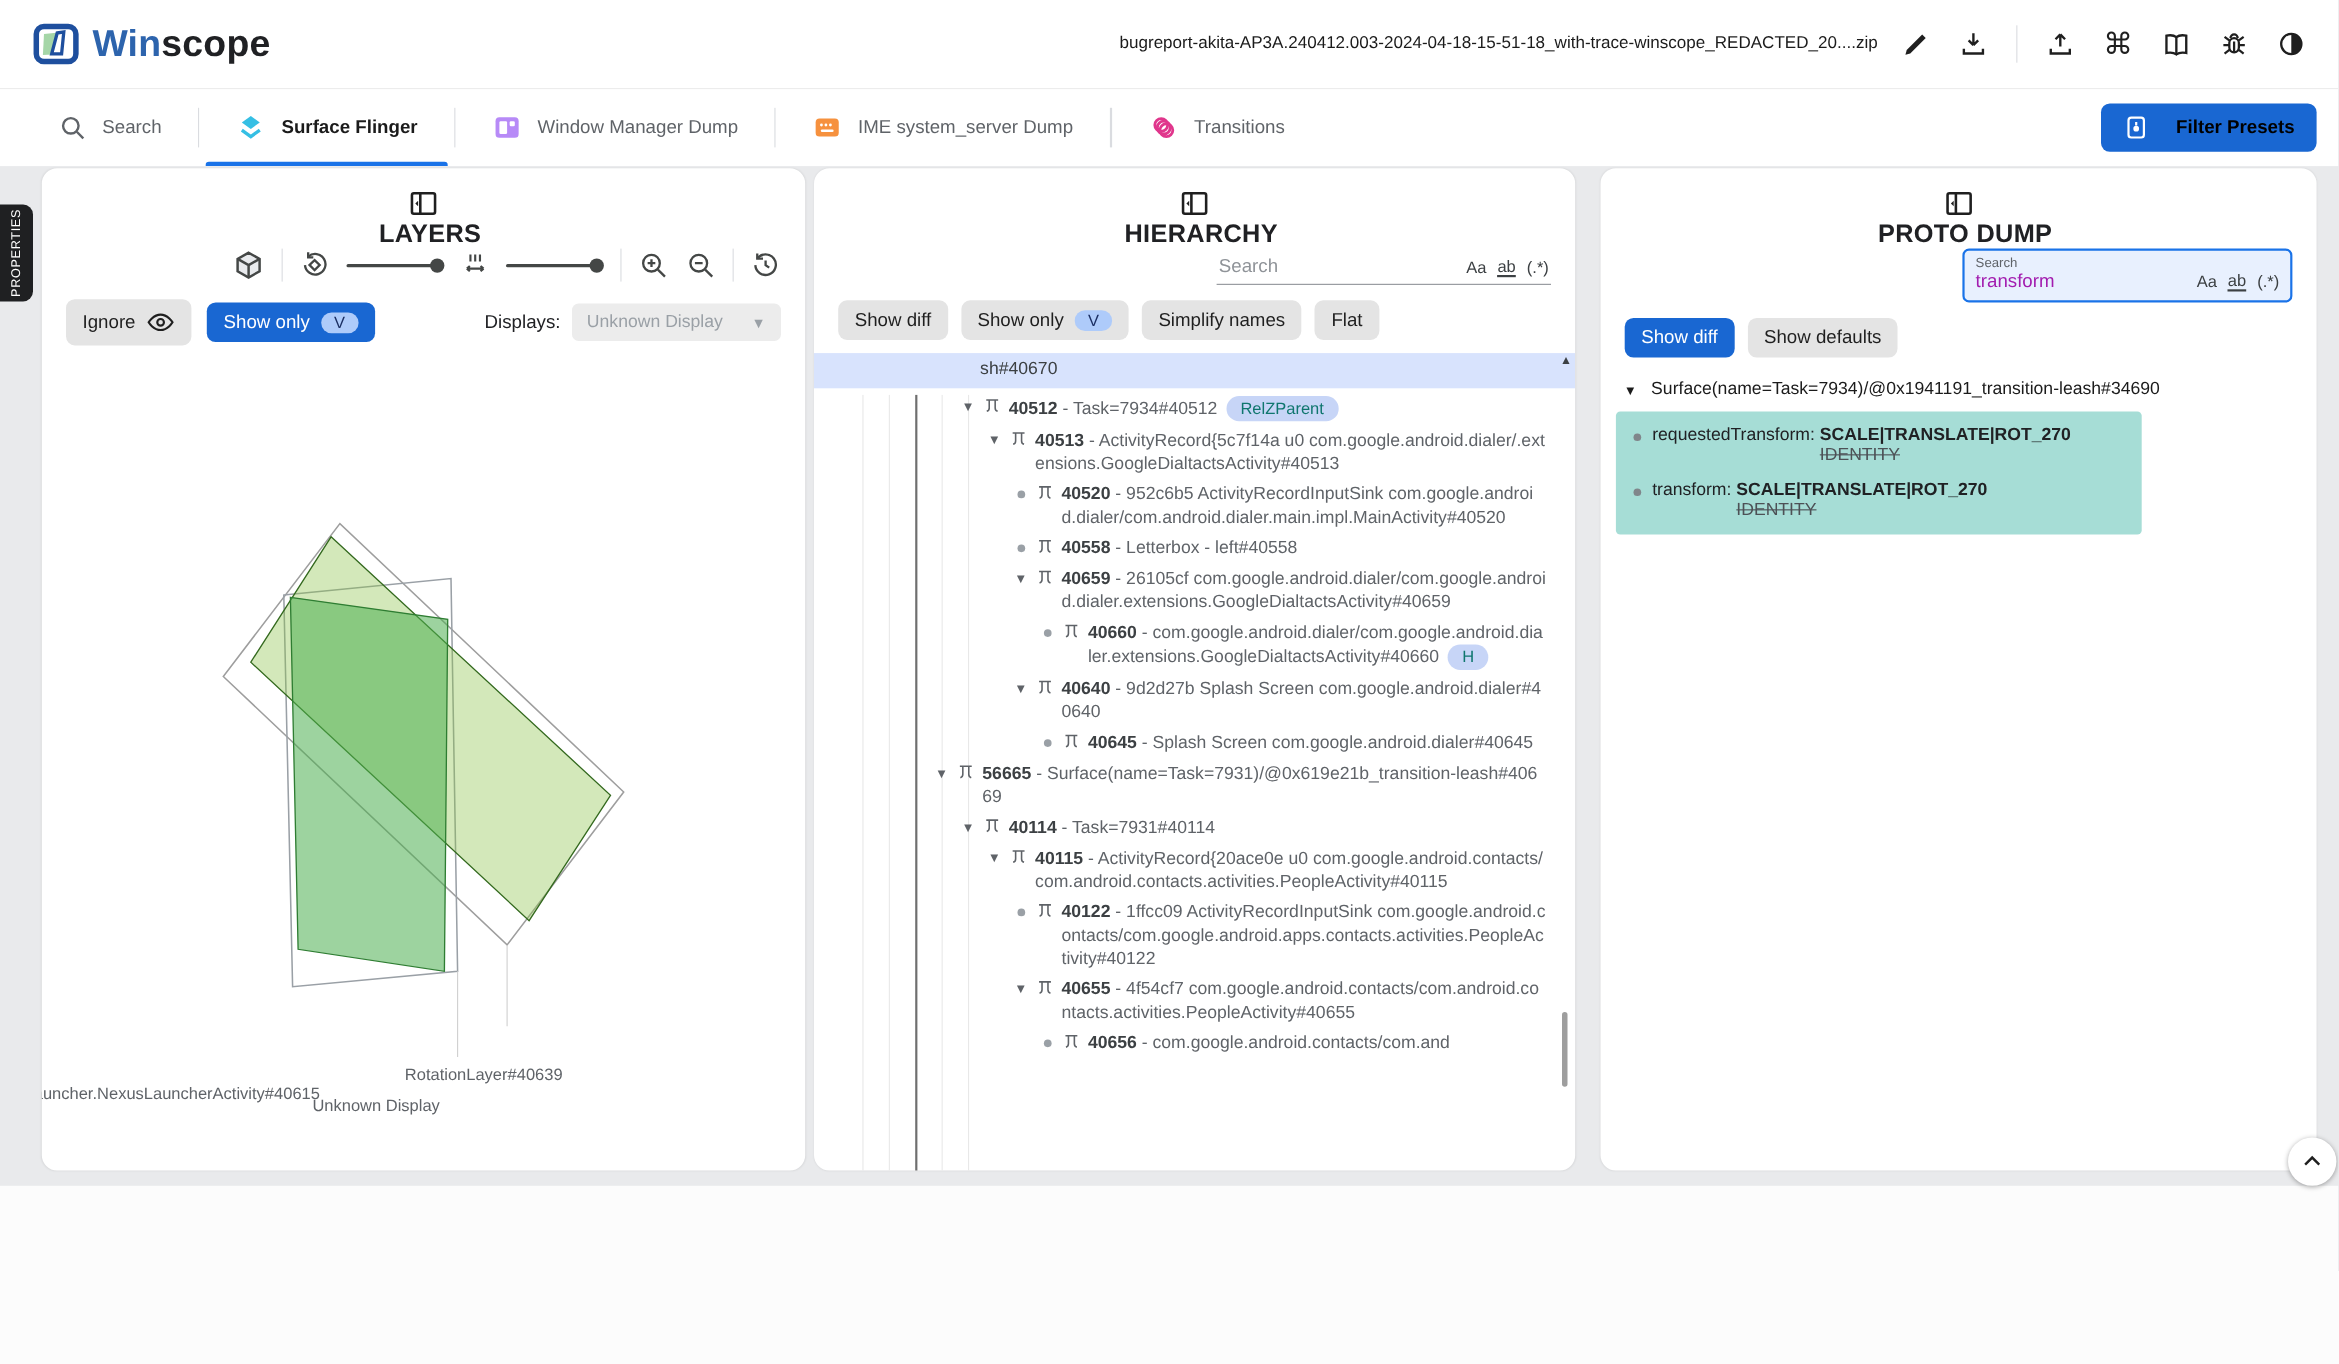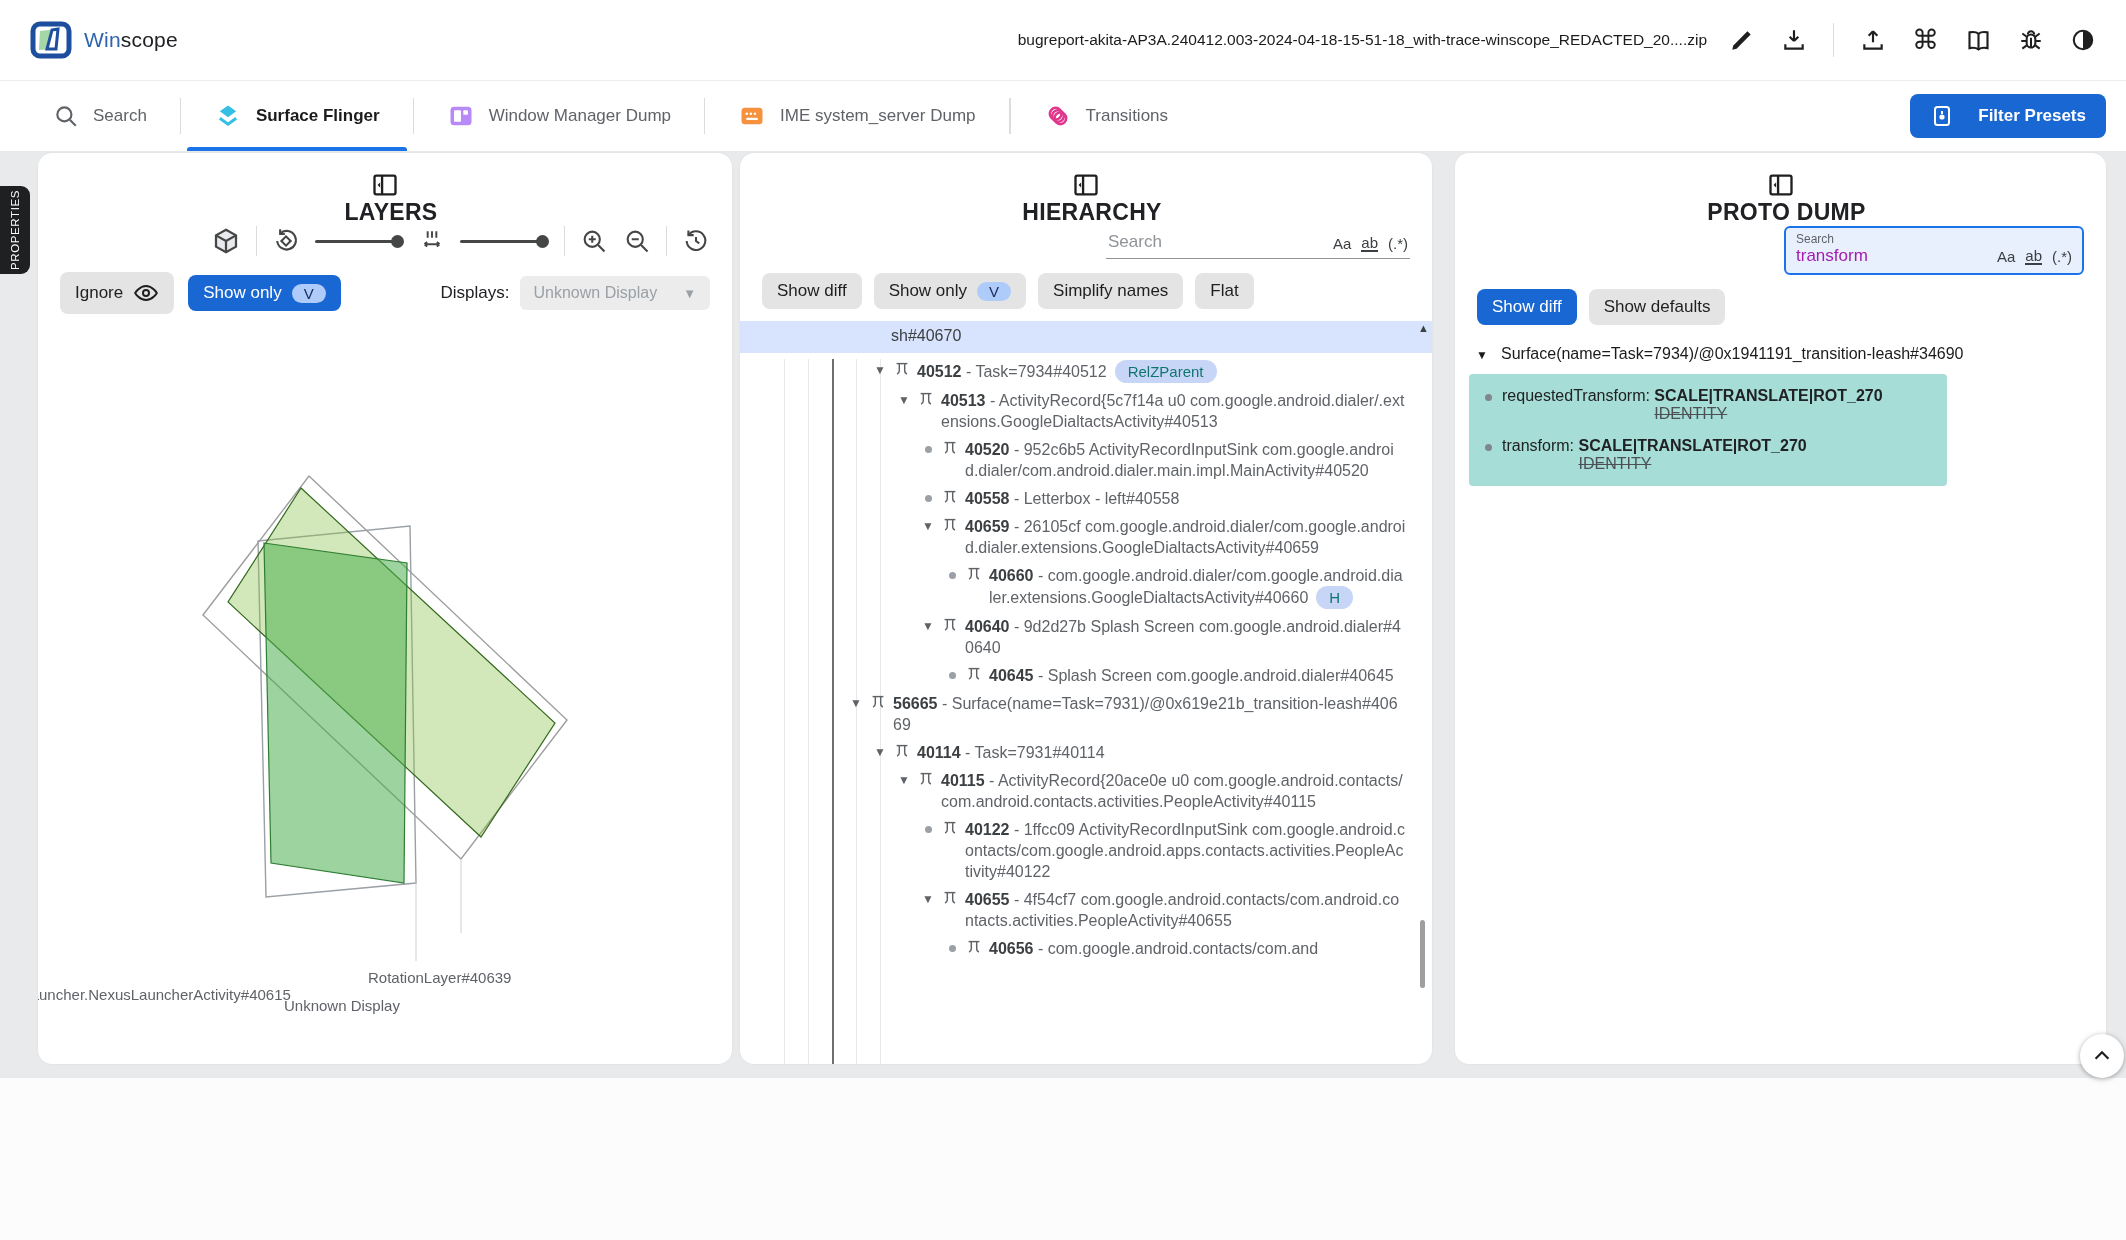--- a/index.html
+++ b/index.html
@@ -3,37 +3,37 @@
 <meta charset="utf-8">
 <style>
   html,body{margin:0;padding:0;background:#e9eaec;}
   .app{position:relative;width:2126px;height:1240px;overflow:hidden;background:#e9eaec;
        font-family:"Liberation Sans",sans-serif;color:#202124;}
   .icon svg{display:block;}
   
   .header{position:absolute;top:0;left:0;right:0;height:80px;background:#fff;display:flex;
           align-items:center;padding:0 30px;box-sizing:border-box;}
   .logo{display:flex;align-items:center;gap:12px;}
-  .logo-title{font-size:21px;font-weight:normal;letter-spacing:.2px;}
+  .logo-title{font-size:34px;font-weight:bold;letter-spacing:.2px;}
   .logo-title .blue{color:#2d64ad;}
   .filename{margin-left:auto;font-size:15.5px;color:#1b1b1b;white-space:nowrap;padding-left:28px;}
   .header-icons{display:flex;align-items:center;gap:26px;margin-left:22px;color:#1f1f1f;}
   .hdr-divider{width:1px;height:34px;background:#dadce0;}
   .cmd-glyph{font-size:27px;line-height:1;}
   
   .tabbar{position:absolute;top:80px;left:0;right:0;height:71px;background:#fff;
           border-top:1px solid #ececec;display:flex;align-items:center;padding:0 20px;box-sizing:border-box;}
   .tabs{display:flex;align-items:stretch;height:100%;flex:1;}
   .tab{display:flex;align-items:center;gap:14px;padding:0 33px;font-size:17px;color:#5f6368;
        position:relative;cursor:pointer;white-space:nowrap;}
   .tab.active{color:#1b1b1b;font-weight:bold;}
   .tab.active::after{content:"";position:absolute;left:6px;right:6px;bottom:0;height:4px;
        background:#1a73e8;border-radius:3px 3px 0 0;}
   .tab-divider{width:1px;background:#dadce0;margin:17px 0;}
-  .btn-primary{background:#1967d2;color:#ffffff;border:none;border-radius:8px;height:44px;
+  .btn-primary{background:#1967d2;color:#000000;border:none;border-radius:8px;height:44px;
        padding:0 20px;display:flex;align-items:center;gap:24px;font-size:17px;
        font-family:inherit;font-weight:bold;cursor:pointer;}
   
   .panel{position:absolute;top:153px;height:911px;background:#fff;border-radius:14px;
          box-sizing:border-box;box-shadow:0 0 2px rgba(0,0,0,.08);overflow:hidden;}
   #layers-panel{left:38px;width:694px;}
   #hierarchy-panel{left:740px;width:692px;}
   #proto-panel{left:1455px;width:651px;}
   .panel-head{display:flex;align-items:center;padding:18px 22px 6px;flex-direction:column;}
   .panel-title{font-size:23px;font-weight:bold;letter-spacing:.3px;margin-left:12px;white-space:nowrap;}

